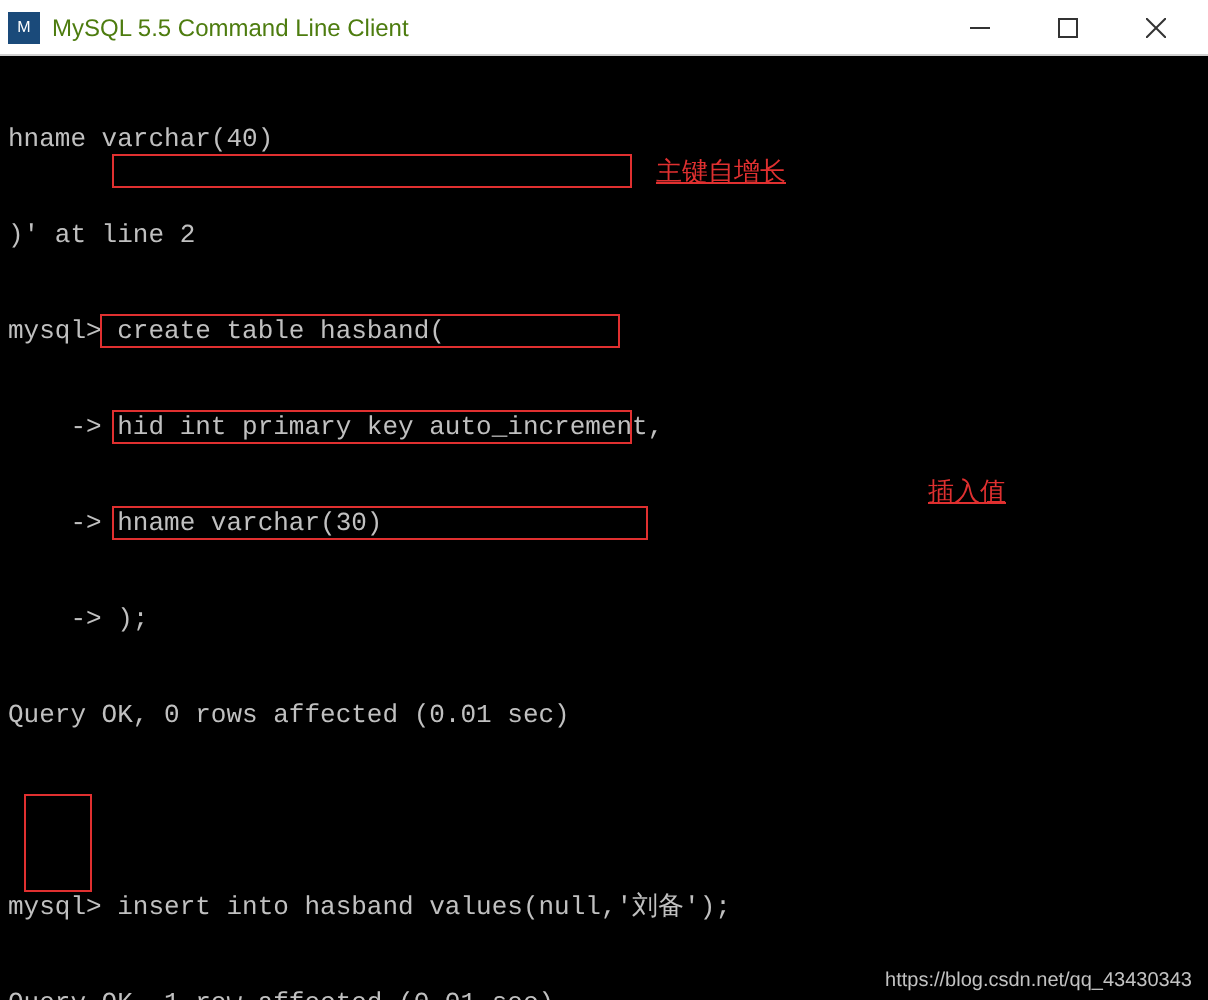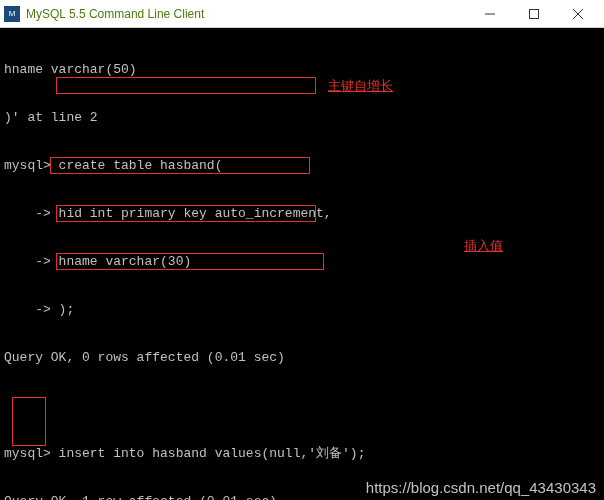--- a/index.html
+++ b/index.html
@@ -64,21 +64,21 @@
     font-family: "SimSun", sans-serif;
     font-size: 13px;
     text-decoration: underline;
   }
   .watermark {
     position: absolute;
     right: 8px;
     bottom: 4px;
     color: #d8d8d8;
     font-family: sans-serif;
-    font-size: 15px;
+    font-size: 10px;
     opacity: 0.9;
   }
 </style>
 </head>
 <body>
 
 <div class="titlebar">
   <div class="titlebar-icon">M</div>
   <div class="titlebar-title">MySQL 5.5 Command Line Client</div>
   <div class="titlebar-btns">
@@ -95,21 +95,21 @@
     <div class="winbtn">
       <svg viewBox="0 0 10 10">
           <line x1="0" y1="0" x2="10" y2="10"></line>
           <line x1="10" y1="0" x2="0" y2="10"></line>
         </svg>
     </div>
   </div>
 </div>
 
 <div class="terminal">
-  <div class="line">hname varchar(50)</div>
+  <div class="line">hname varchar(40)</div>
   <div class="line">)' at line 2</div>
   <div class="line">mysql&gt; create table hasband(</div>
   <div class="line">    -&gt; hid int primary key auto_increment,</div>
   <div class="line">    -&gt; hname varchar(30)</div>
   <div class="line">    -&gt; );</div>
   <div class="line">Query OK, 0 rows affected (0.01 sec)</div>
   <div class="line"></div>
   <div class="line">mysql&gt; insert into hasband values(null,'刘备');</div>
   <div class="line">Query OK, 1 row affected (0.01 sec)</div>
   

